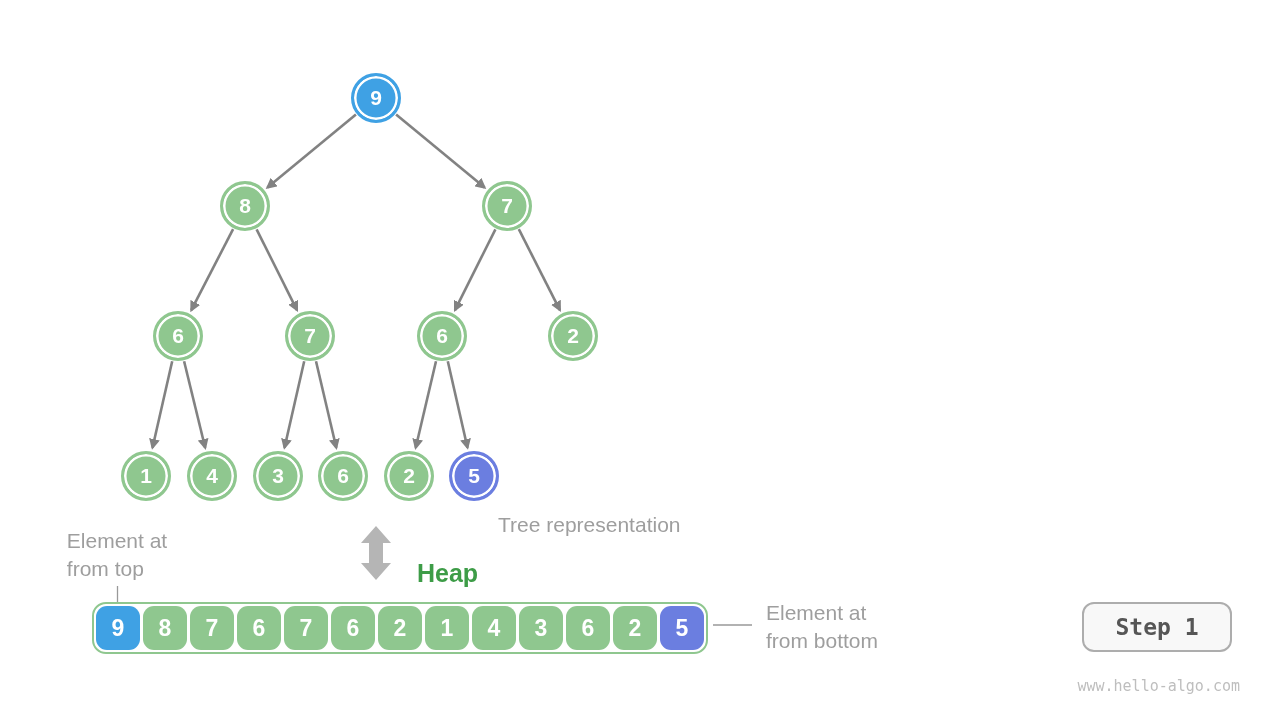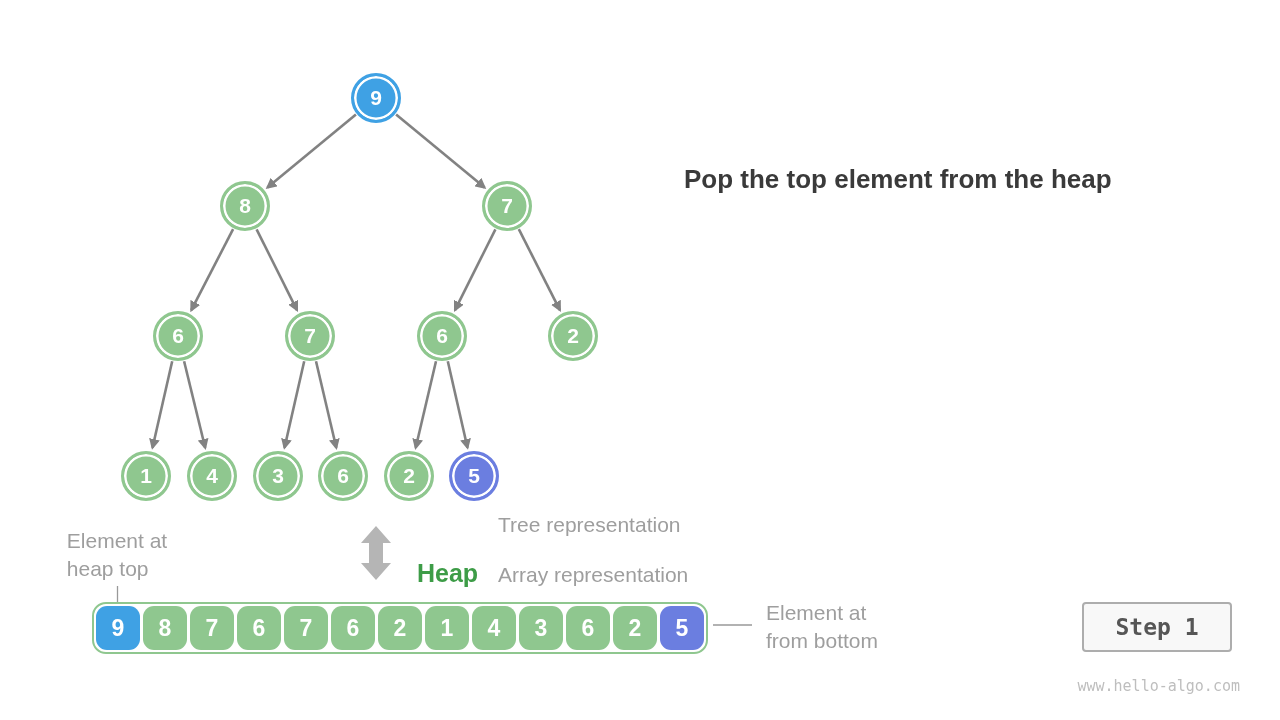--- a/index.html
+++ b/index.html
@@ -34,21 +34,21 @@
     position:absolute;left:417px;top:538px;font-size:25px;font-weight:bold;color:#3D9C47;margin-top:21px;
   }
   .side-label{
     position:absolute;color:#9E9E9E;font-size:21px;line-height:28px;text-align:left;
     white-space:nowrap;transform:translateX(-50%);
   }
   .label-heap-top{left:117px;top:527px;}
   .label-heap-bottom{left:822px;top:599px;}
   .step-badge{
     position:absolute;left:1082px;top:602px;width:150px;height:50px;box-sizing:border-box;
-    border:2px solid #ADADAD;border-radius:4px;background:#F8F8F8;
+    border:2px solid #ADADAD;border-radius:12px;background:#F8F8F8;
     display:flex;align-items:center;justify-content:center;
     font-family:"DejaVu Sans Mono",monospace;font-weight:bold;font-size:23px;color:#565656;
   }
   .watermark{
     position:absolute;right:40px;top:677px;
     font-family:"DejaVu Sans Mono",monospace;font-size:15px;color:#BEBEBE;white-space:nowrap;margin-left:37px;
   }
 </style>
 </head>
 <body>
@@ -89,32 +89,30 @@
       <div class="tree-node" style="left: 417px; top: 311px; background: rgb(143, 199, 143); border-color: rgb(143, 199, 143);">6</div>
       <div class="tree-node" style="left: 548px; top: 311px; background: rgb(143, 199, 143); border-color: rgb(143, 199, 143);">2</div>
       <div class="tree-node" style="left: 121px; top: 451px; background: rgb(143, 199, 143); border-color: rgb(143, 199, 143);">1</div>
       <div class="tree-node" style="left: 187px; top: 451px; background: rgb(143, 199, 143); border-color: rgb(143, 199, 143);">4</div>
       <div class="tree-node" style="left: 253px; top: 451px; background: rgb(143, 199, 143); border-color: rgb(143, 199, 143);">3</div>
       <div class="tree-node" style="left: 318px; top: 451px; background: rgb(143, 199, 143); border-color: rgb(143, 199, 143);">6</div>
       <div class="tree-node" style="left: 384px; top: 451px; background: rgb(143, 199, 143); border-color: rgb(143, 199, 143);">2</div>
       <div class="tree-node" style="left: 449px; top: 451px; background: rgb(107, 126, 224); border-color: rgb(107, 126, 224);">5</div>
     </div>
 
-  <div class="title-text">Pop the top element from the heap</div>
 
   <div class="side-label label-heap-top">
     <span>Element at</span><br>
-    <span>heap top</span>
+    <span>from top</span>
   </div>
 
   <div class="gray-label label-tree">Tree representation</div>
 
   <div class="heap-label">Heap</div>
 
-  <div class="gray-label label-array">Array representation</div>
 
   <div class="array-box" id="array-box">
       <div class="array-cell" style="background: rgb(63, 161, 228);">9</div>
       <div class="array-cell" style="background: rgb(143, 199, 143);">8</div>
       <div class="array-cell" style="background: rgb(143, 199, 143);">7</div>
       <div class="array-cell" style="background: rgb(143, 199, 143);">6</div>
       <div class="array-cell" style="background: rgb(143, 199, 143);">7</div>
       <div class="array-cell" style="background: rgb(143, 199, 143);">6</div>
       <div class="array-cell" style="background: rgb(143, 199, 143);">2</div>
       <div class="array-cell" style="background: rgb(143, 199, 143);">1</div>

